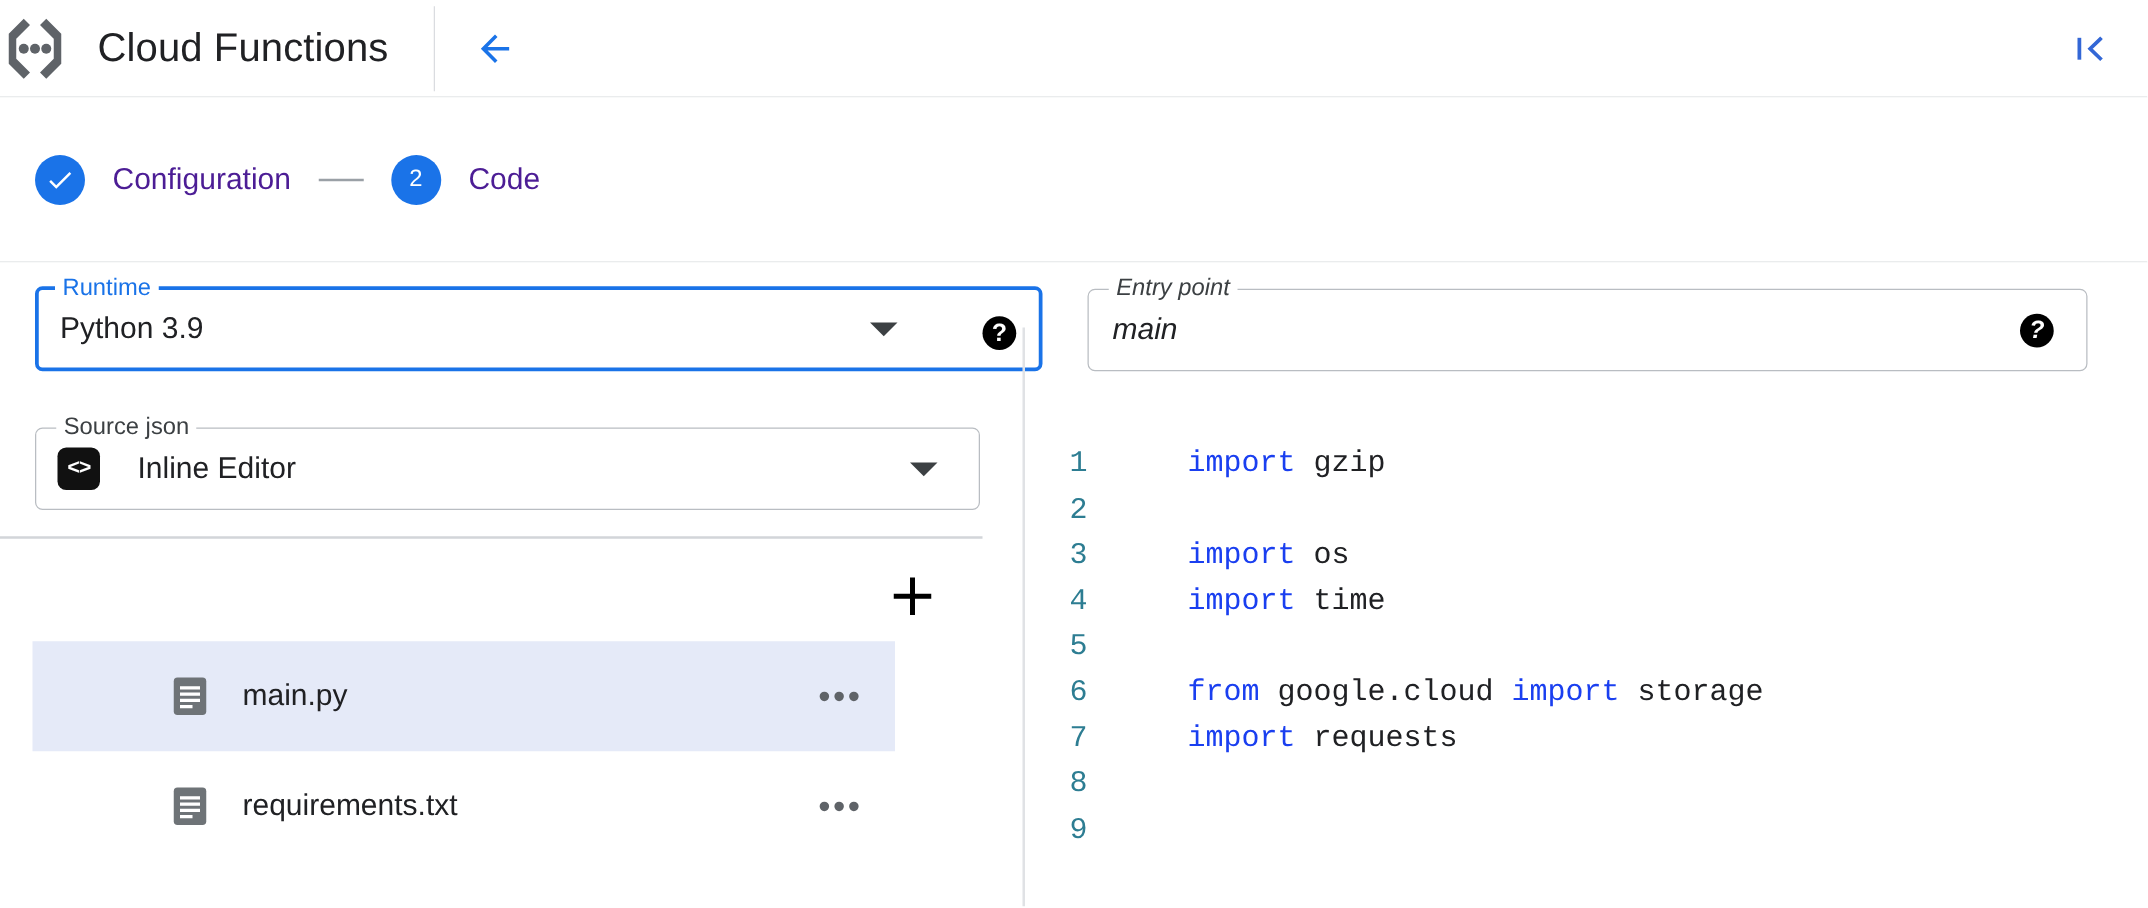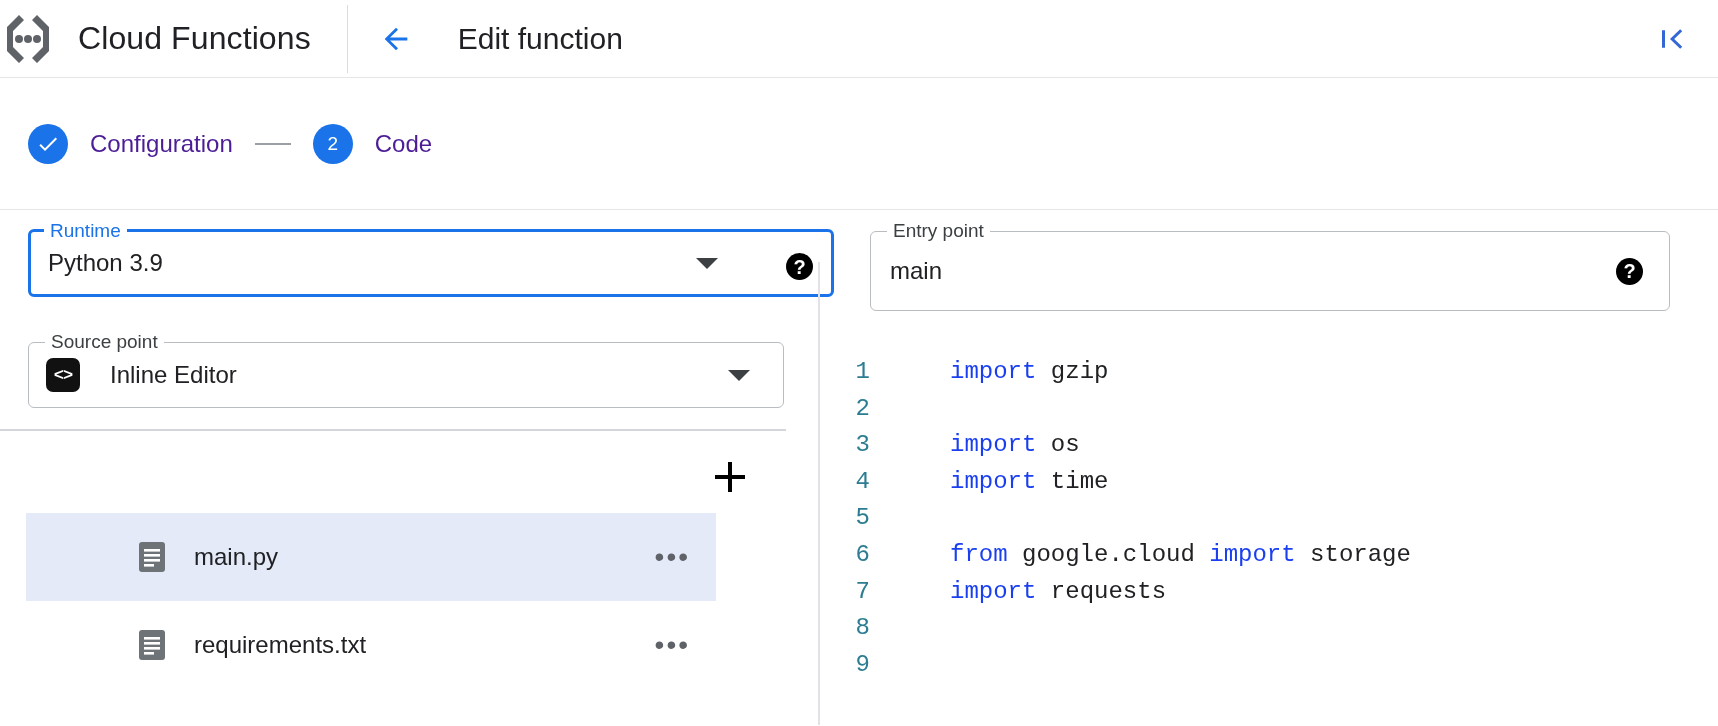--- a/index.html
+++ b/index.html
@@ -238,21 +238,21 @@
   }
   #runtime-caret { right: 113px; }
   #runtime-help {
     position: absolute;
     left: 786px;
     top: 43px;
   }
 
   #entrypoint-field {
     left: 50px; top: 21px;
-    width: 800px; height: 80px;
+    width: 800px; height: 66px; font-style: italic;
   }
   #entrypoint-help {
     position: absolute;
     right: 26px;
   }
 
   #sourcecode-field {
     left: 28px; top: 132px;
     width: 756px; height: 66px;
   }
@@ -407,21 +407,20 @@
   </div>
 
   <div class="appbar-sep"></div>
 
   <div class="back-btn">
     <svg width="34" height="34" viewBox="0 0 24 24">
       <path d="M20 11H7.83l5.59-5.59L12 4l-8 8 8 8 1.41-1.41L7.83 13H20v-2z" fill="#1a73e8"></path>
     </svg>
   </div>
 
-  <div class="page-title">Edit function</div>
 
   <div class="collapse-btn">
     <svg width="30" height="30" viewBox="0 0 24 24">
       <rect x="4" y="5" width="2.4" height="14" fill="#3367d6"></rect>
       <path d="M18.5 5.8 L12.1 12 L18.5 18.2" stroke="#3367d6" stroke-width="2.4" fill="none" stroke-linecap="square"></path>
     </svg>
   </div>
 </div>
 
 <div class="stepper">
@@ -447,21 +446,21 @@
   <div class="left-pane">
 
     <div class="field focused" id="runtime-field">
       <span class="field-legend">Runtime</span>
       <span class="field-value">Python 3.9</span>
       <span class="caret" id="runtime-caret"></span>
     </div>
     <div class="help-icon" id="runtime-help">?</div>
 
     <div class="field" id="sourcecode-field">
-      <span class="field-legend">Source point</span>
+      <span class="field-legend">Source json</span>
       <span class="code-badge">&lt;&gt;</span>
       <span class="source-value">Inline Editor</span>
       <span class="caret" id="sourcecode-caret"></span>
     </div>
 
     <div class="files-divider"></div>
 
     <div class="add-file-btn">
       <span class="plus-h"></span>
       <span class="plus-v"></span>

